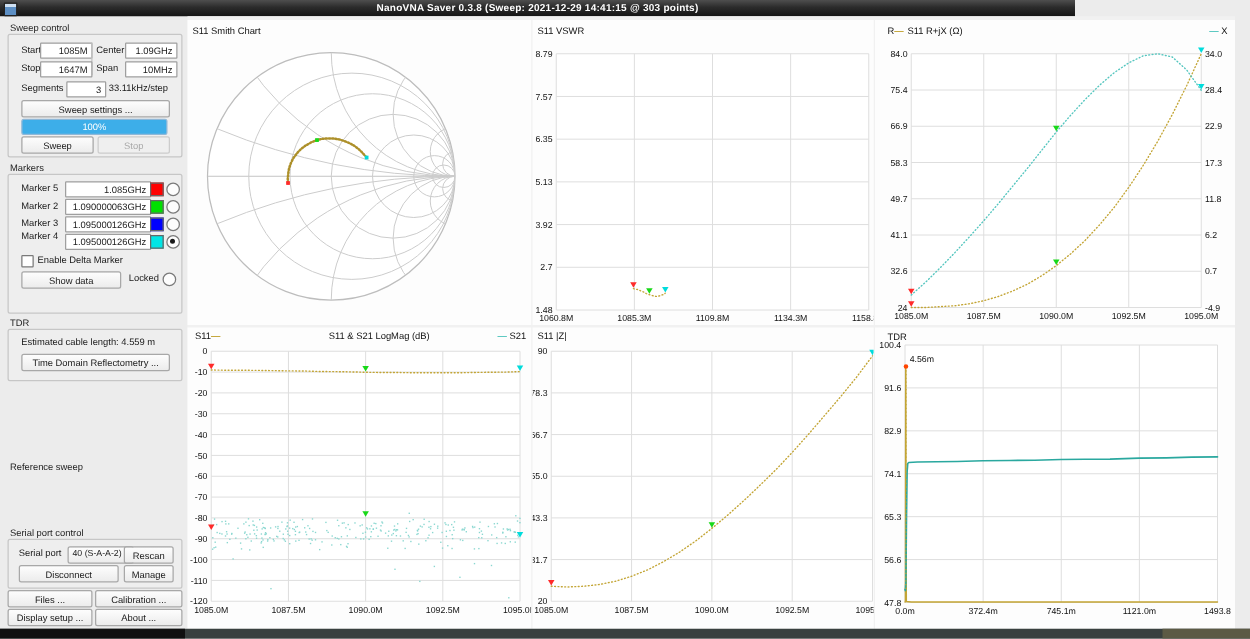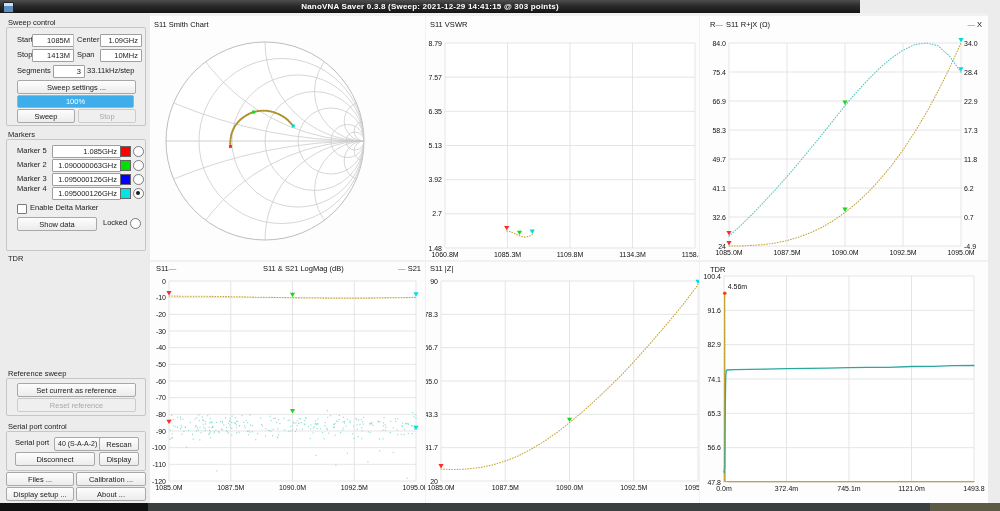--- a/index.html
+++ b/index.html
@@ -57,21 +57,21 @@
   <div class="sidebar">
 
     <div class="glabel" style="top:5px">Sweep control</div>
     <div class="gframe" style="top:14px;height:97px">
       <div class="flabel" style="left:10px;top:6px">Start</div>
       <div class="inp" style="left:25px;top:6px;width:34px">1085M</div>
       <div class="vdiv" style="left:66px;top:6px;height:26px"></div>
       <div class="flabel" style="left:70px;top:6px">Center</div>
       <div class="inp" style="left:93px;top:6px;width:34px">1.09GHz</div>
       <div class="flabel" style="left:10px;top:21px">Stop</div>
-      <div class="inp" style="left:25px;top:21px;width:34px">1413M</div>
+      <div class="inp" style="left:25px;top:21px;width:34px">1647M</div>
       <div class="flabel" style="left:70px;top:21px">Span</div>
       <div class="inp" style="left:93px;top:21px;width:34px">10MHz</div>
       <div class="flabel" style="left:10px;top:37px">Segments</div>
       <div class="inp" style="left:46px;top:37px;width:24px">3</div>
       <div class="flabel" style="left:80px;top:37px">33.11kHz/step</div>
       <div class="btn" style="left:10px;top:52px;width:117px">Sweep settings ...</div>
       <div class="progress" style="left:10px;top:67px;width:115px">100%</div>
       <div class="btn" style="left:10px;top:81px;width:56px">Sweep</div>
       <div class="btn disabled" style="left:71px;top:81px;width:56px">Stop</div>
     </div>
@@ -105,34 +105,34 @@
           </div>
         </div>
       <div class="chk" style="left:10px;top:64px"></div>
       <div class="flabel" style="left:23px;top:62px">Enable Delta Marker</div>
       <div class="btn" style="left:10px;top:77px;width:78px">Show data</div>
       <div class="flabel" style="left:96px;top:77px">Locked</div>
       <div class="radio" style="left:123px;top:78px"></div>
     </div>
 
     <div class="glabel" style="top:241px">TDR</div>
+    <div class="gframe" style="top:250px;height:40px">
+      <div class="flabel" style="left:10px;top:4px">Estimated cable length:  4.559 m</div>
+      <div class="btn" style="left:10px;top:19px;width:117px">Time Domain Reflectometry ...</div>
+    </div>
 
     <div class="glabel" style="top:356px">Reference sweep</div>
-    <div class="gframe" style="top:365px;height:36px">
-      <div class="btn" style="left:10px;top:4px;width:117px">Set current as reference</div>
-      <div class="btn disabled" style="left:10px;top:19px;width:117px">Reset reference</div>
-    </div>
 
     <div class="glabel" style="top:409px">Serial port control</div>
     <div class="gframe" style="top:418px;height:38px">
       <div class="flabel" style="left:8px;top:5px">Serial port</div>
       <div class="combo" style="left:47px;top:5px;width:36px">40 (S-A-A-2)</div>
       <div class="btn" style="left:92px;top:5px;width:38px">Rescan</div>
       <div class="btn" style="left:8px;top:20px;width:78px">Disconnect</div>
-      <div class="btn" style="left:92px;top:20px;width:38px">Display</div>
+      <div class="btn" style="left:92px;top:20px;width:38px">Manage</div>
     </div>
 
     <div class="btn" style="left:6px;top:459px;width:66px">Files ...</div>
     <div class="btn" style="left:76px;top:459px;width:68px">Calibration ...</div>
     <div class="btn" style="left:6px;top:474px;width:66px">Display setup ...</div>
     <div class="btn" style="left:76px;top:474px;width:68px">About ...</div>
   </div>
 
   <div class="charts">
 

